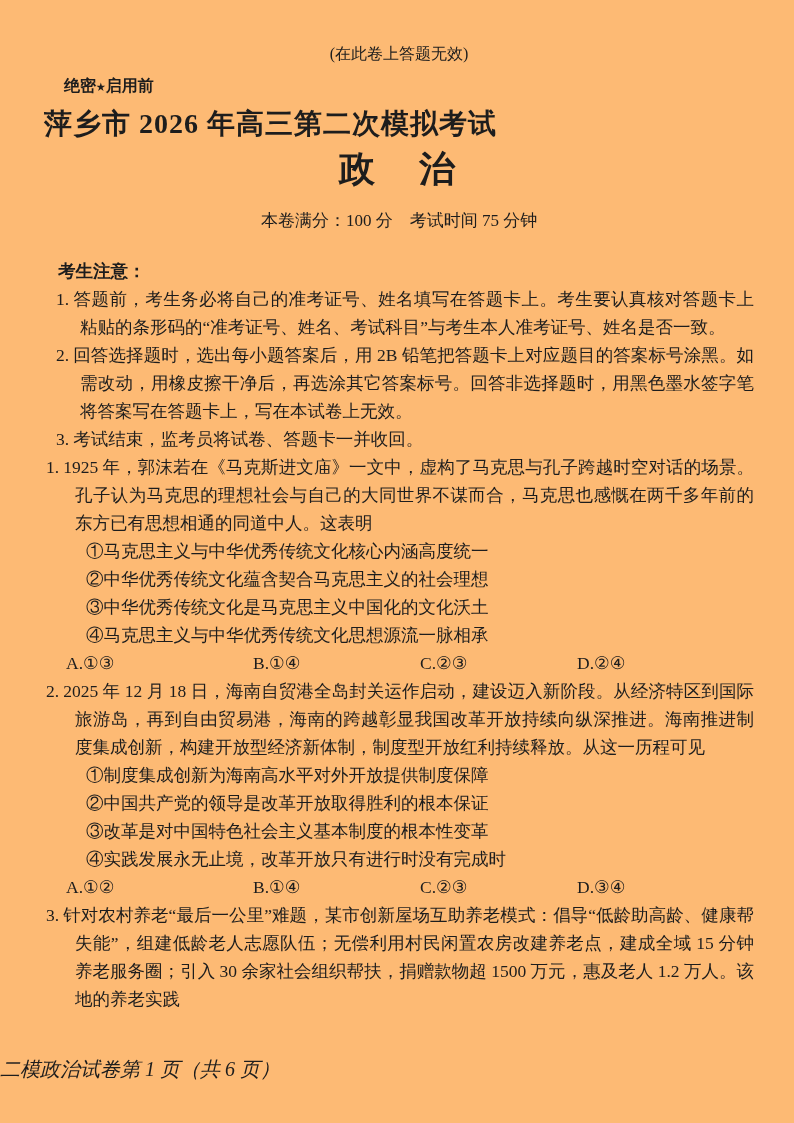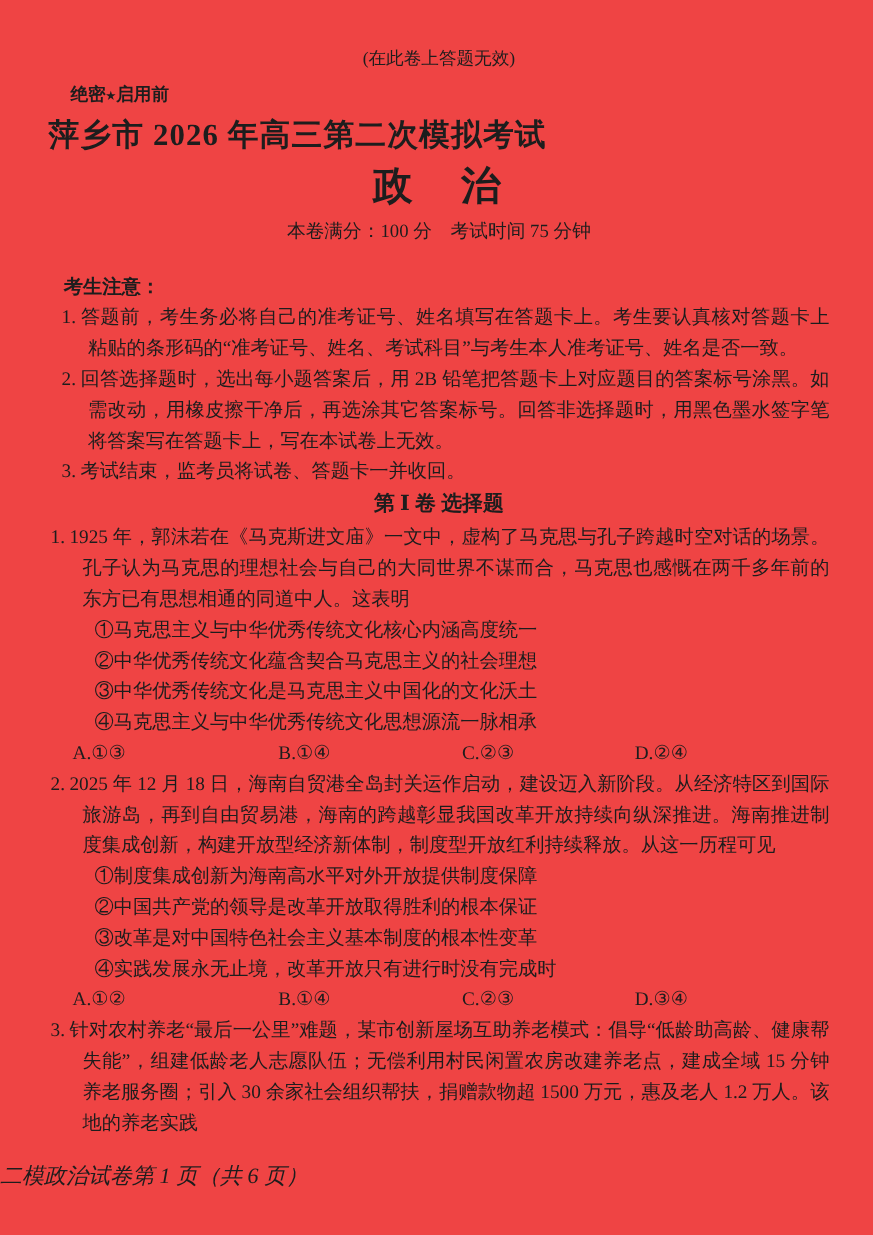--- a/index.html
+++ b/index.html
@@ -5,21 +5,21 @@
   html, body {
     margin: 0;
     padding: 0;
     background: #ffffff;
   }
   .page {
     position: relative;
     width: 794px;
     height: 1123px;
     margin: 0 auto;
-    background: #ef4444;
+    background: #fdba74;
     color: #1d1d1d;
     font-family: "Liberation Serif", "DejaVu Serif", serif;
     box-sizing: border-box;
     padding: 44px 40px 0 44px;
     overflow: hidden;
   }
   .top-notice {
     text-align: center;
     font-size: 16px;
     line-height: 20px;
@@ -42,21 +42,21 @@
   }
   .subject-title {
     margin: 4px 0 0 0;
     text-align: center;
     font-size: 36px;
     font-weight: 700;
     line-height: 46px;
     letter-spacing: 4px;
   }
   .score-line {
-    margin-top: 6px;
+    margin-top: 17px;
     text-align: center;
     font-size: 17px;
     line-height: 24px;
   }
   .txt {
     font-size: 17.5px;
     line-height: 28px;
   }
   .notice-heading {
     margin-top: 24px;
@@ -130,21 +130,20 @@
   <div class="score-line">本卷满分：100 分　考试时间 75 分钟</div>
 
   <div class="notice-heading txt">考生注意：</div>
 
   <div>
     <p class="notice-item txt"><span class="num">1.</span><span>答题前，考生务必将自己的准考证号、姓名填写在答题卡上。考生要认真核对答题卡上粘贴的条形码的“准考证号、姓名、考试科目”与考生本人准考证号、姓名是否一致。</span></p>
     <p class="notice-item txt"><span class="num">2.</span><span>回答选择题时，选出每小题答案后，用 2B 铅笔把答题卡上对应题目的答案标号涂黑。如需改动，用橡皮擦干净后，再选涂其它答案标号。回答非选择题时，用黑色墨水签字笔将答案写在答题卡上，写在本试卷上无效。</span></p>
     <p class="notice-item txt"><span class="num">3.</span><span>考试结束，监考员将试卷、答题卡一并收回。</span></p>
   </div>
 
-  <div class="section-heading">第 Ⅰ 卷 选择题</div>
 
 
   <div>
     <p class="q-stem txt"><span class="num">1.</span><span>1925 年，郭沫若在《马克斯进文庙》一文中，虚构了马克思与孔子跨越时空对话的场景。孔子认为马克思的理想社会与自己的大同世界不谋而合，马克思也感慨在两千多年前的东方已有思想相通的同道中人。这表明</span></p>
     <p class="choice txt">①马克思主义与中华优秀传统文化核心内涵高度统一</p>
     <p class="choice txt">②中华优秀传统文化蕴含契合马克思主义的社会理想</p>
     <p class="choice txt">③中华优秀传统文化是马克思主义中国化的文化沃土</p>
     <p class="choice txt">④马克思主义与中华优秀传统文化思想源流一脉相承</p>
     <div class="options-row txt">
       <span>A.①③</span>

